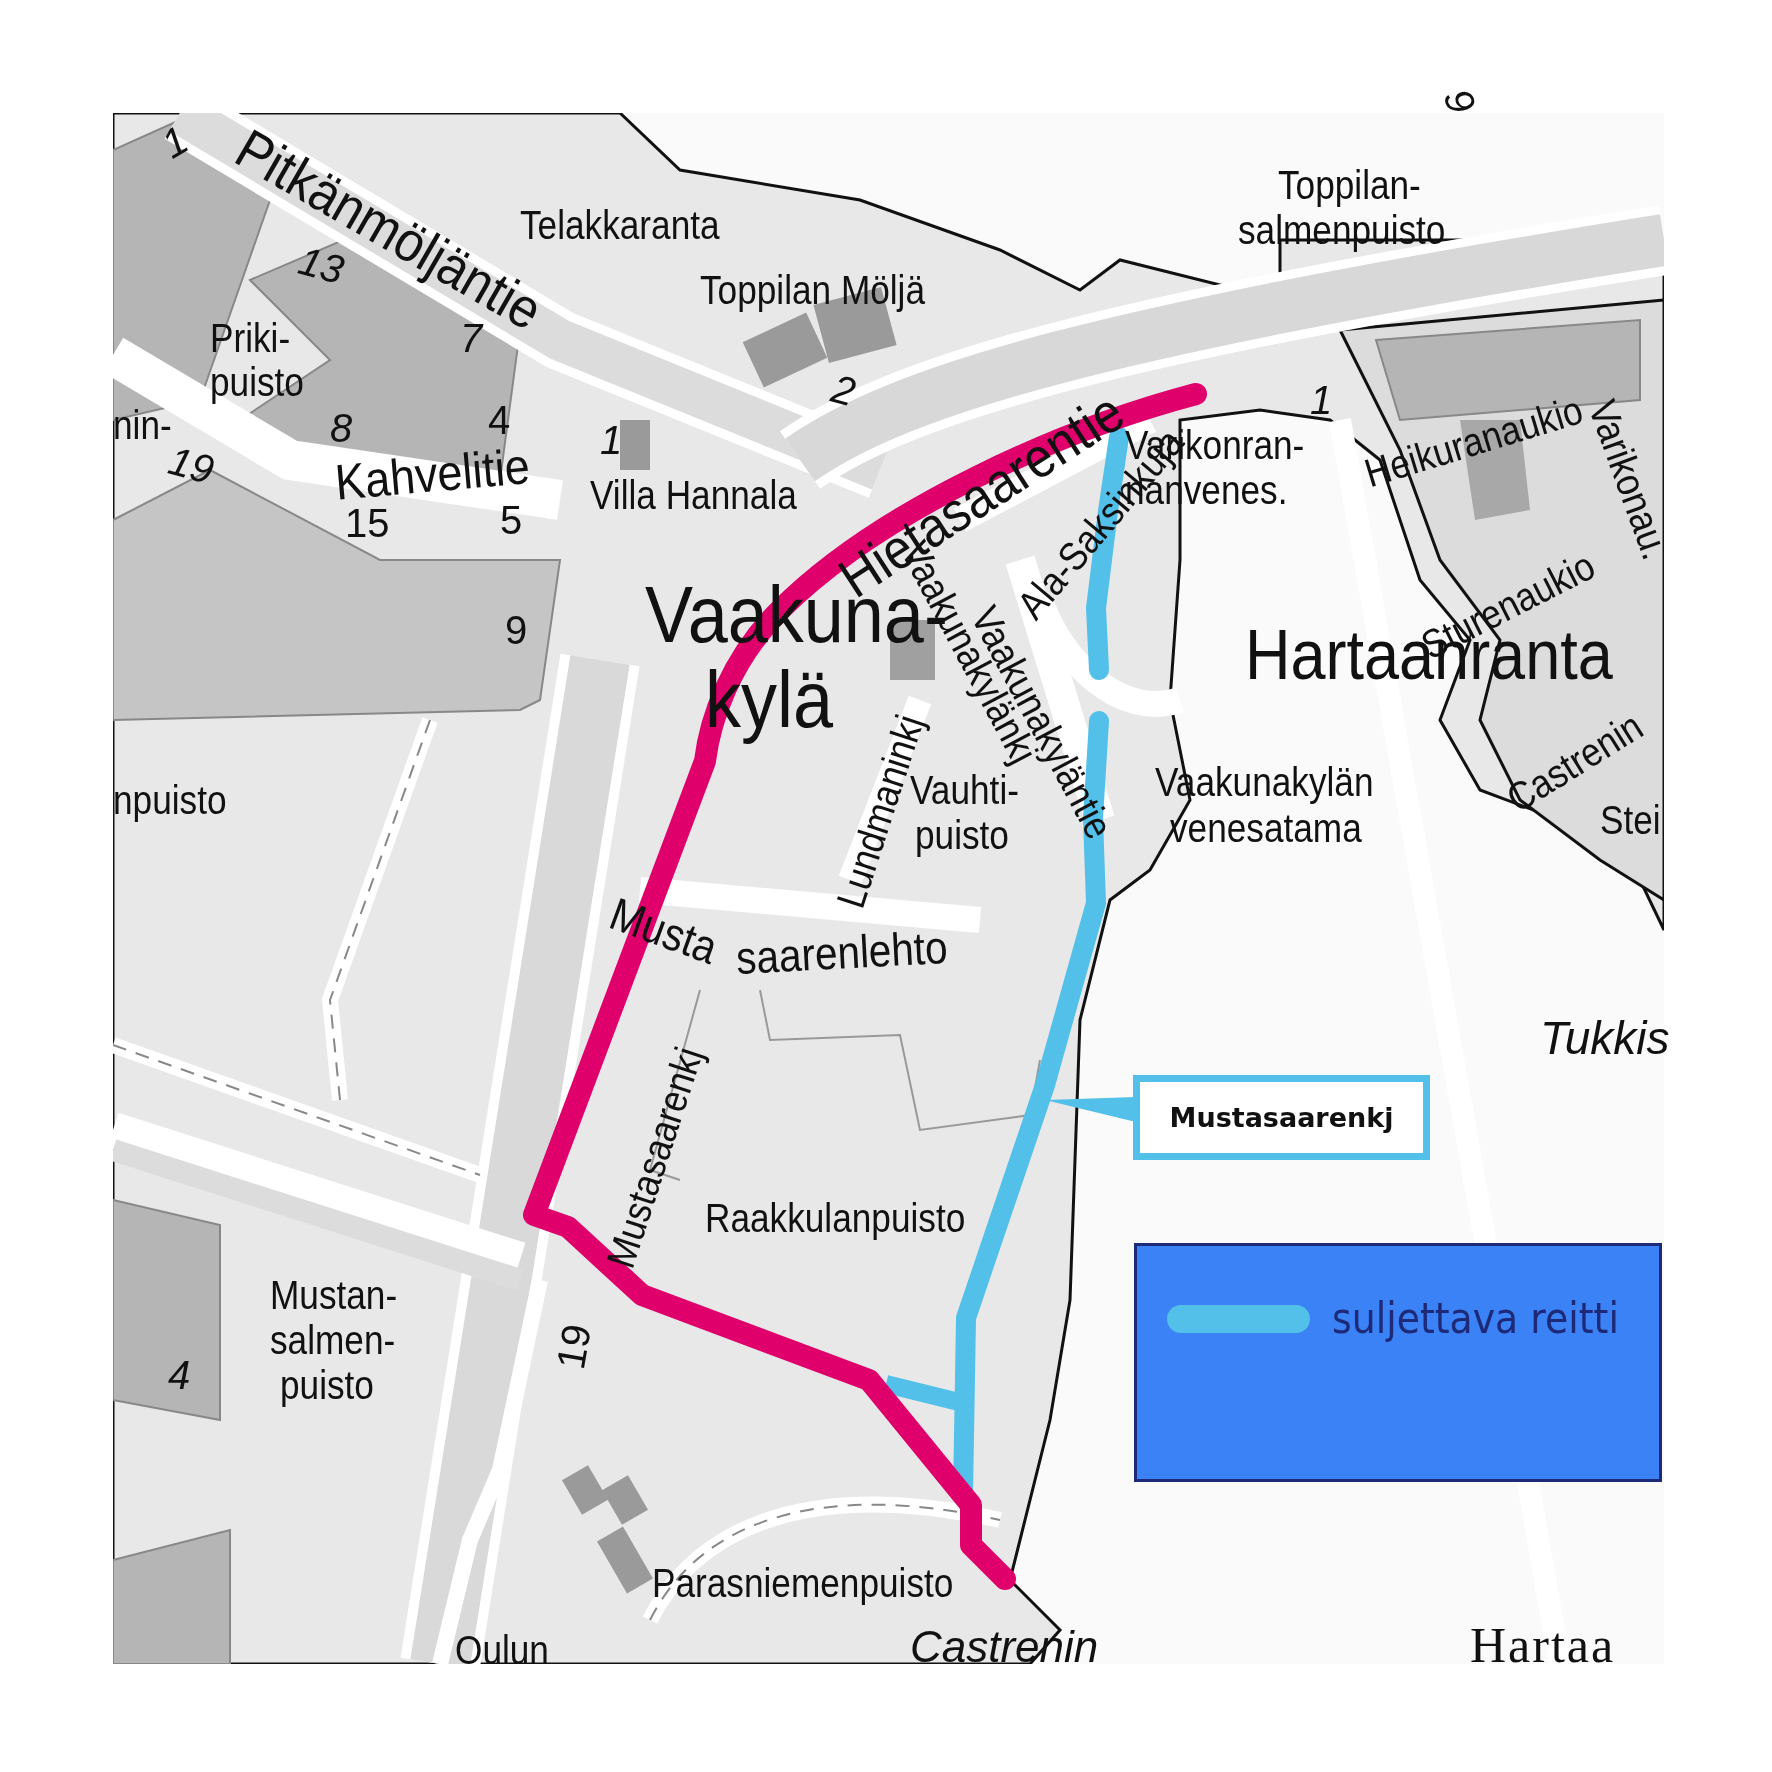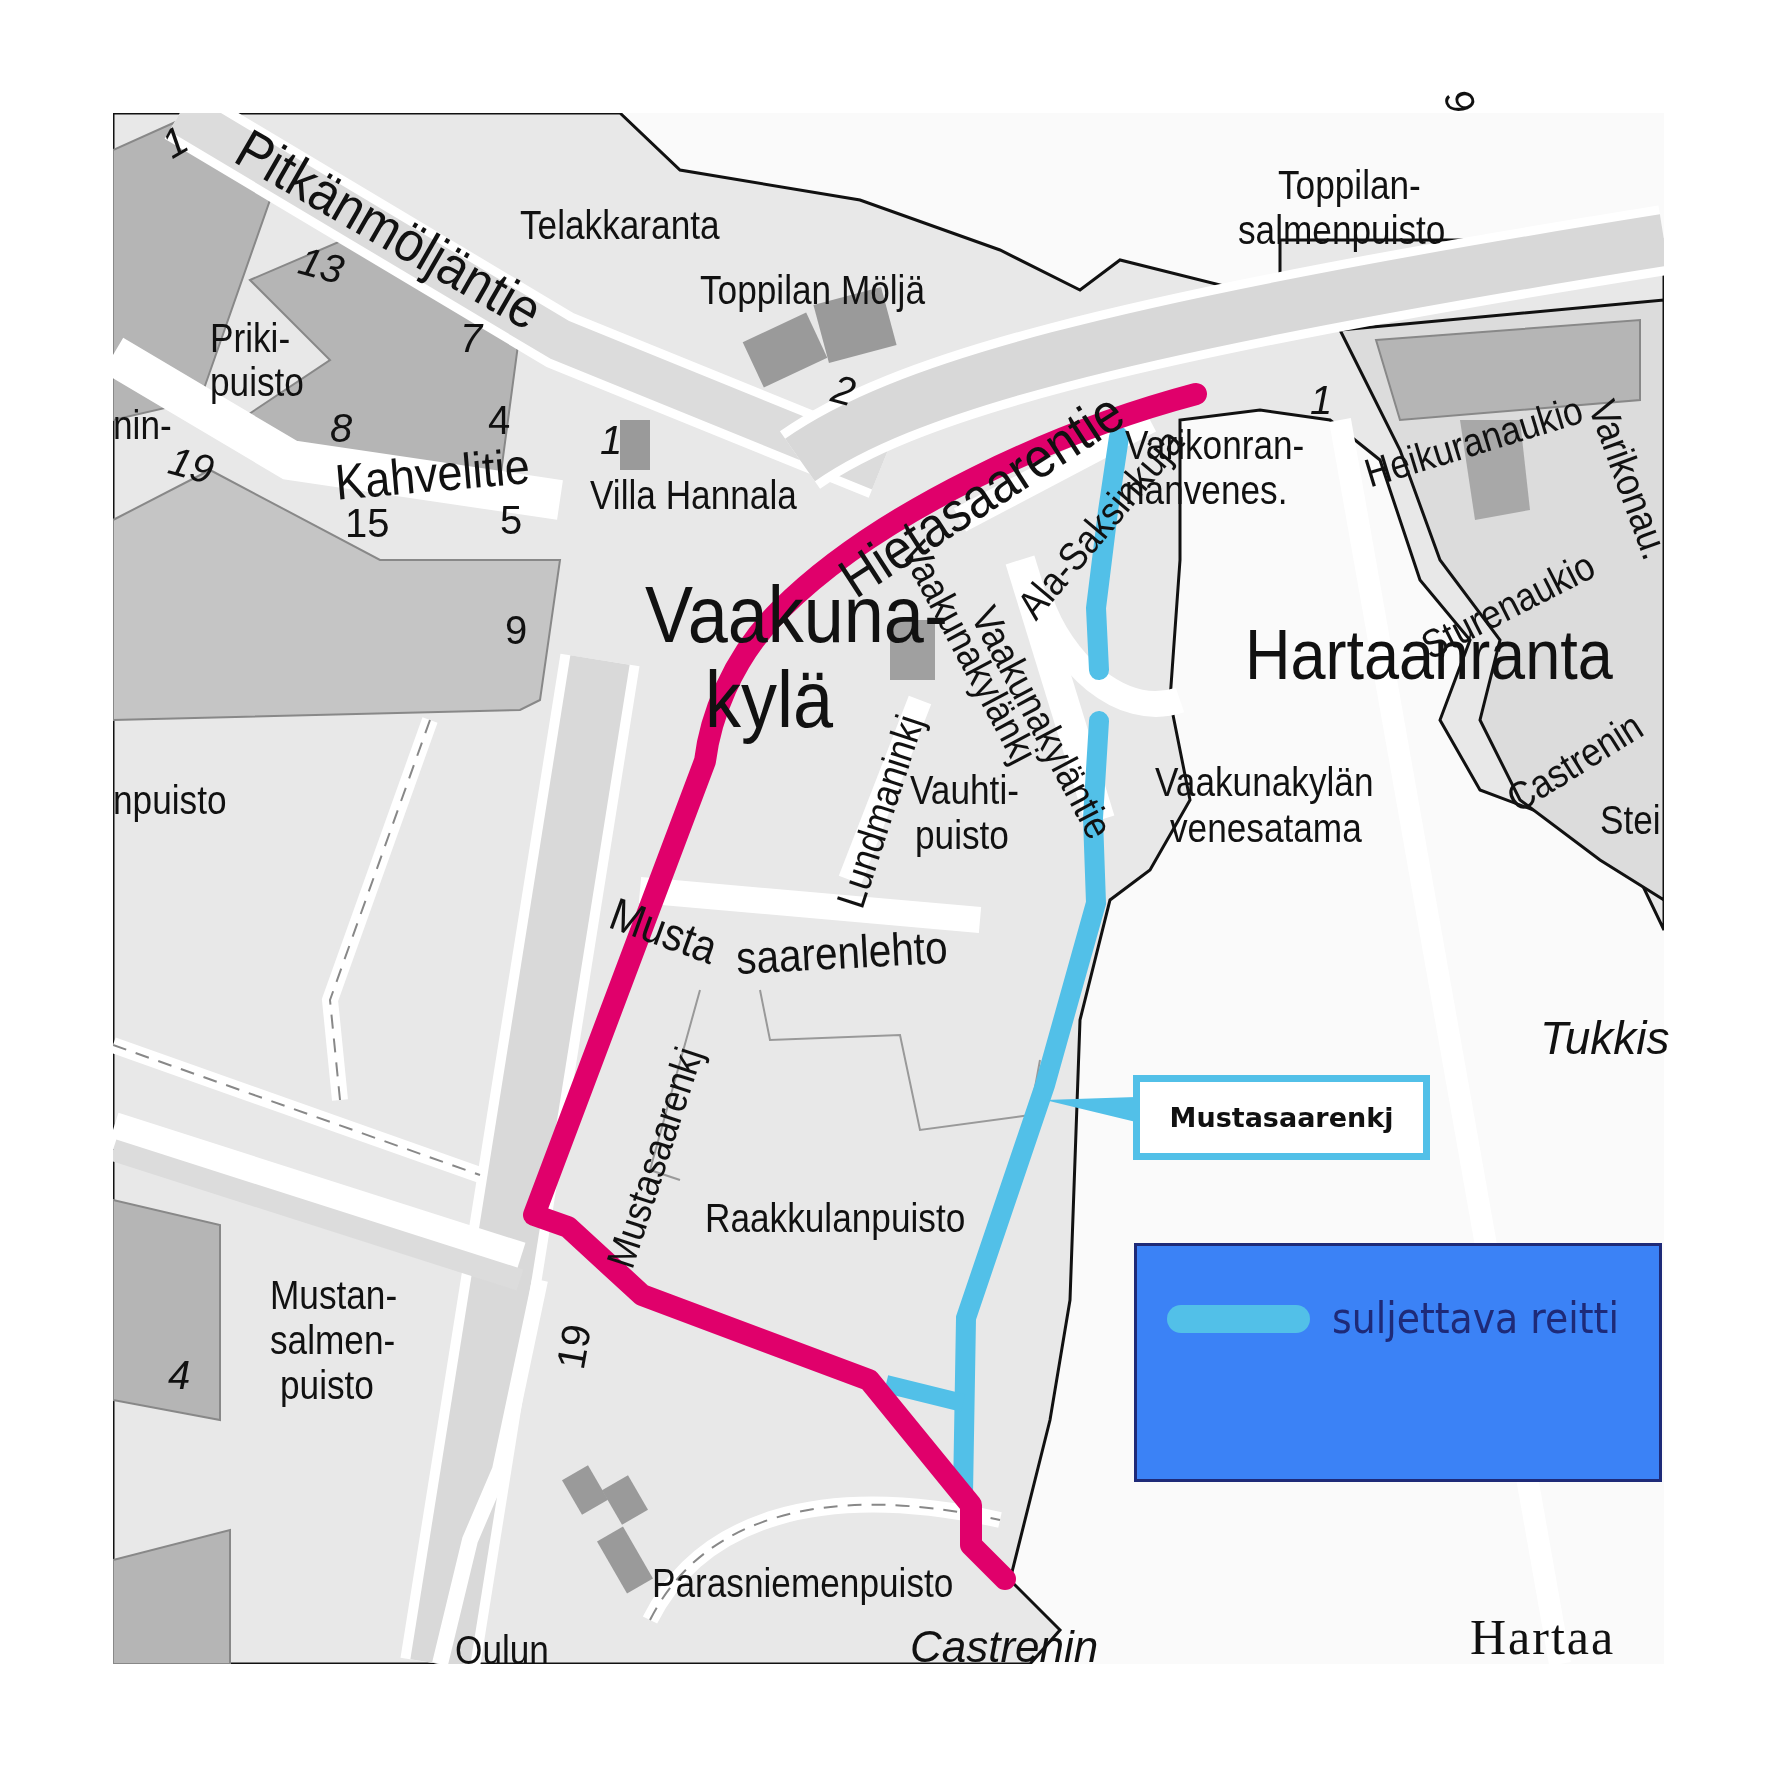--- a/index.html
+++ b/index.html
@@ -5,21 +5,21 @@
   html, body { margin:0; padding:0; background:#ffffff; }
   body { width:1772px; height:1772px; position:relative; overflow:hidden; font-family:"Liberation Sans", sans-serif; }
   .map-frame { position:absolute; left:113px; top:113px; width:1551px; height:1551px; overflow:hidden; background:#f7f7f7; }
   svg.map-svg { position:absolute; left:0; top:0; }
   .lbl { position:absolute; color:#111; white-space:nowrap; font-family:"Liberation Sans", sans-serif; line-height:1; transform-origin:left top; }
   .lbl-sm { font-size:40px; transform:scaleX(0.88); }
   .lbl-md { font-size:46px; transform:scaleX(0.88); }
   .lbl-lg { font-size:80px; transform:scaleX(0.9); }
   .lbl-num { font-size:40px; font-style:italic; }
   .lbl-it { font-style:italic; font-size:48px; }
-  .lbl-serif { font-family:"Liberation Serif", serif; font-size:50px; letter-spacing:2px; }
+  .lbl-serif { font-family:"Liberation Serif", serif; font-size:50px; letter-spacing:2px;margin-top:8px; }
   .callout { position:absolute; left:1133px; top:1075px; width:297px; height:85px; box-sizing:border-box; border:7px solid #52c0e8; background:#ffffff; display:flex; align-items:center; justify-content:center; }
   .callout span { font-family:"DejaVu Sans", sans-serif; font-weight:bold; font-size:27px; color:#111; }
   .legend { position:absolute; left:1134px; top:1243px; width:528px; height:239px; box-sizing:border-box; border:3px solid #1e2a78; background:#3b82f6; }
   .legend-row { position:absolute; left:30px; display:flex; align-items:center; }
   .legend-swatch { width:143px; height:28px; border-radius:14px; }
   .legend-text { margin-left:22px; font-family:"DejaVu Sans", sans-serif; font-size:42px; color:#1e2a78; transform:scaleX(0.9); transform-origin:left center; }
 </style>
 </head>
 <body>
 

